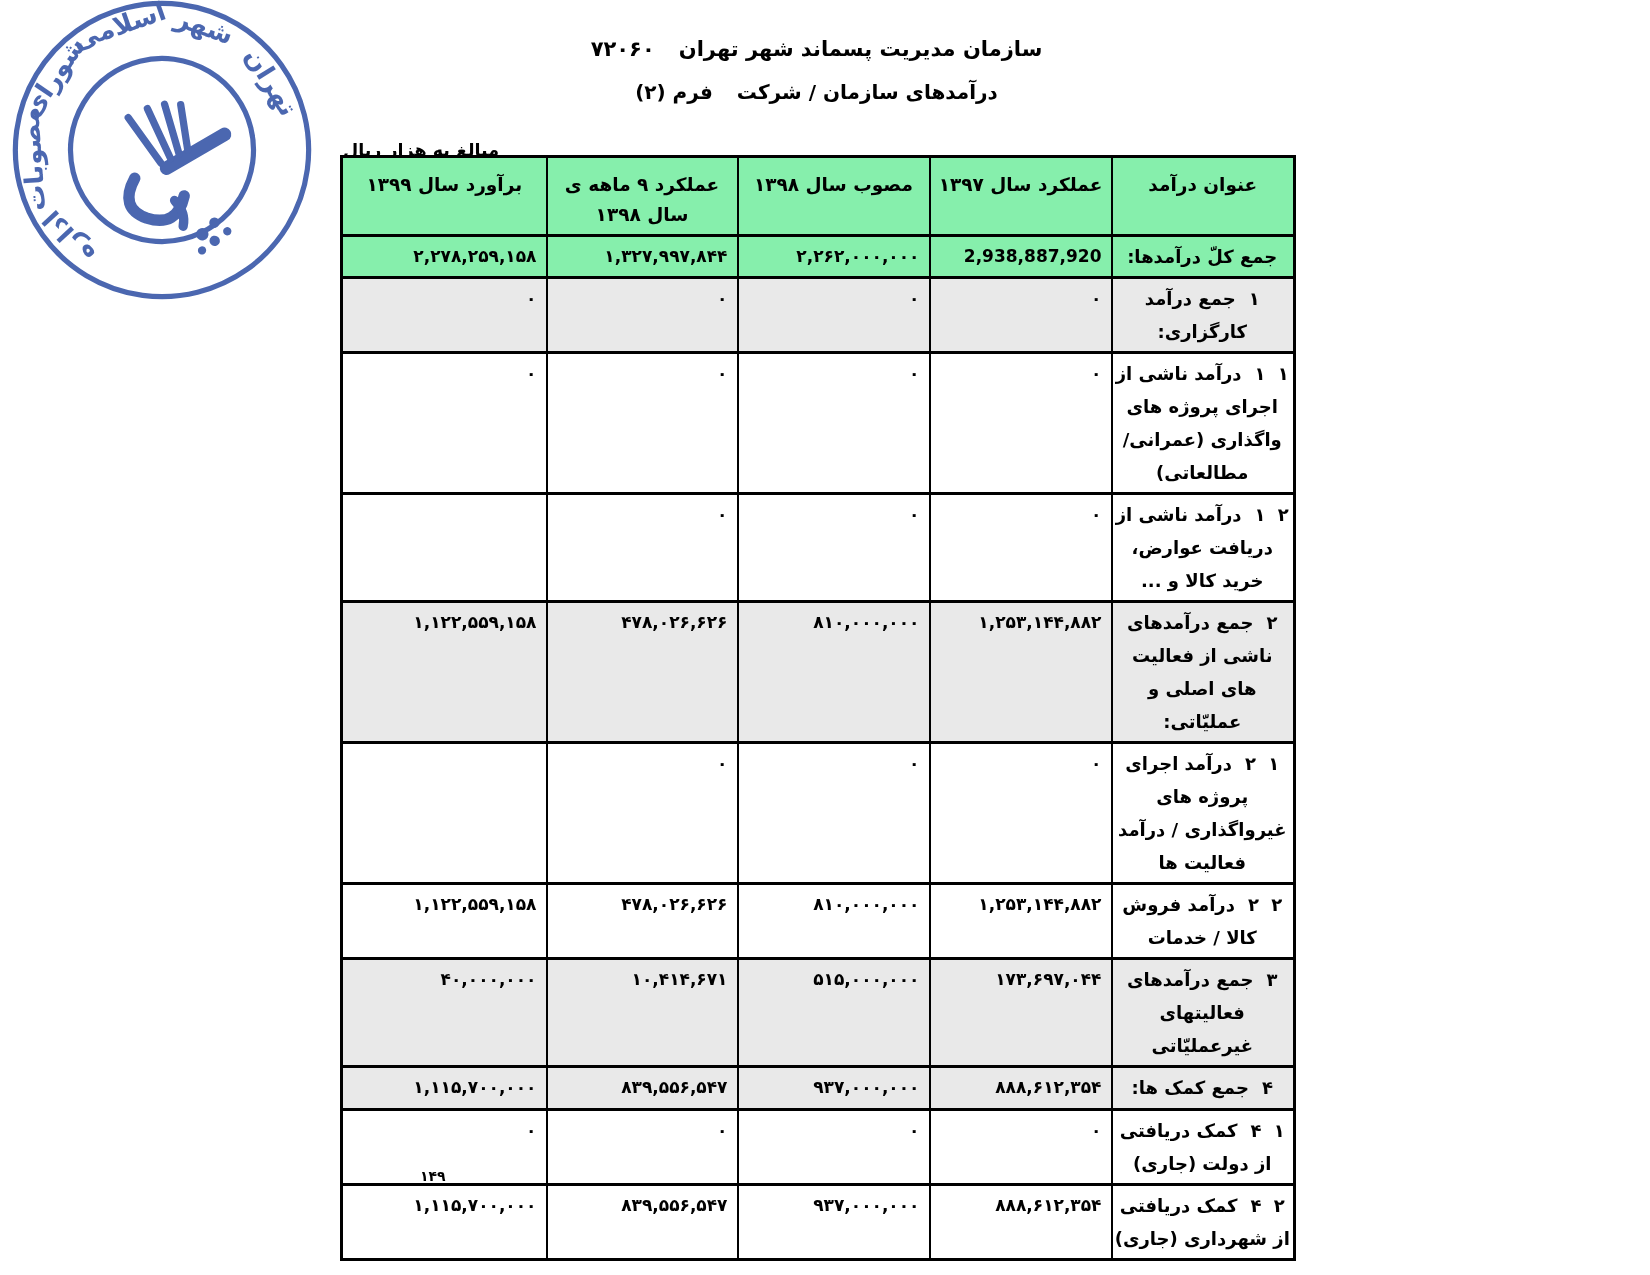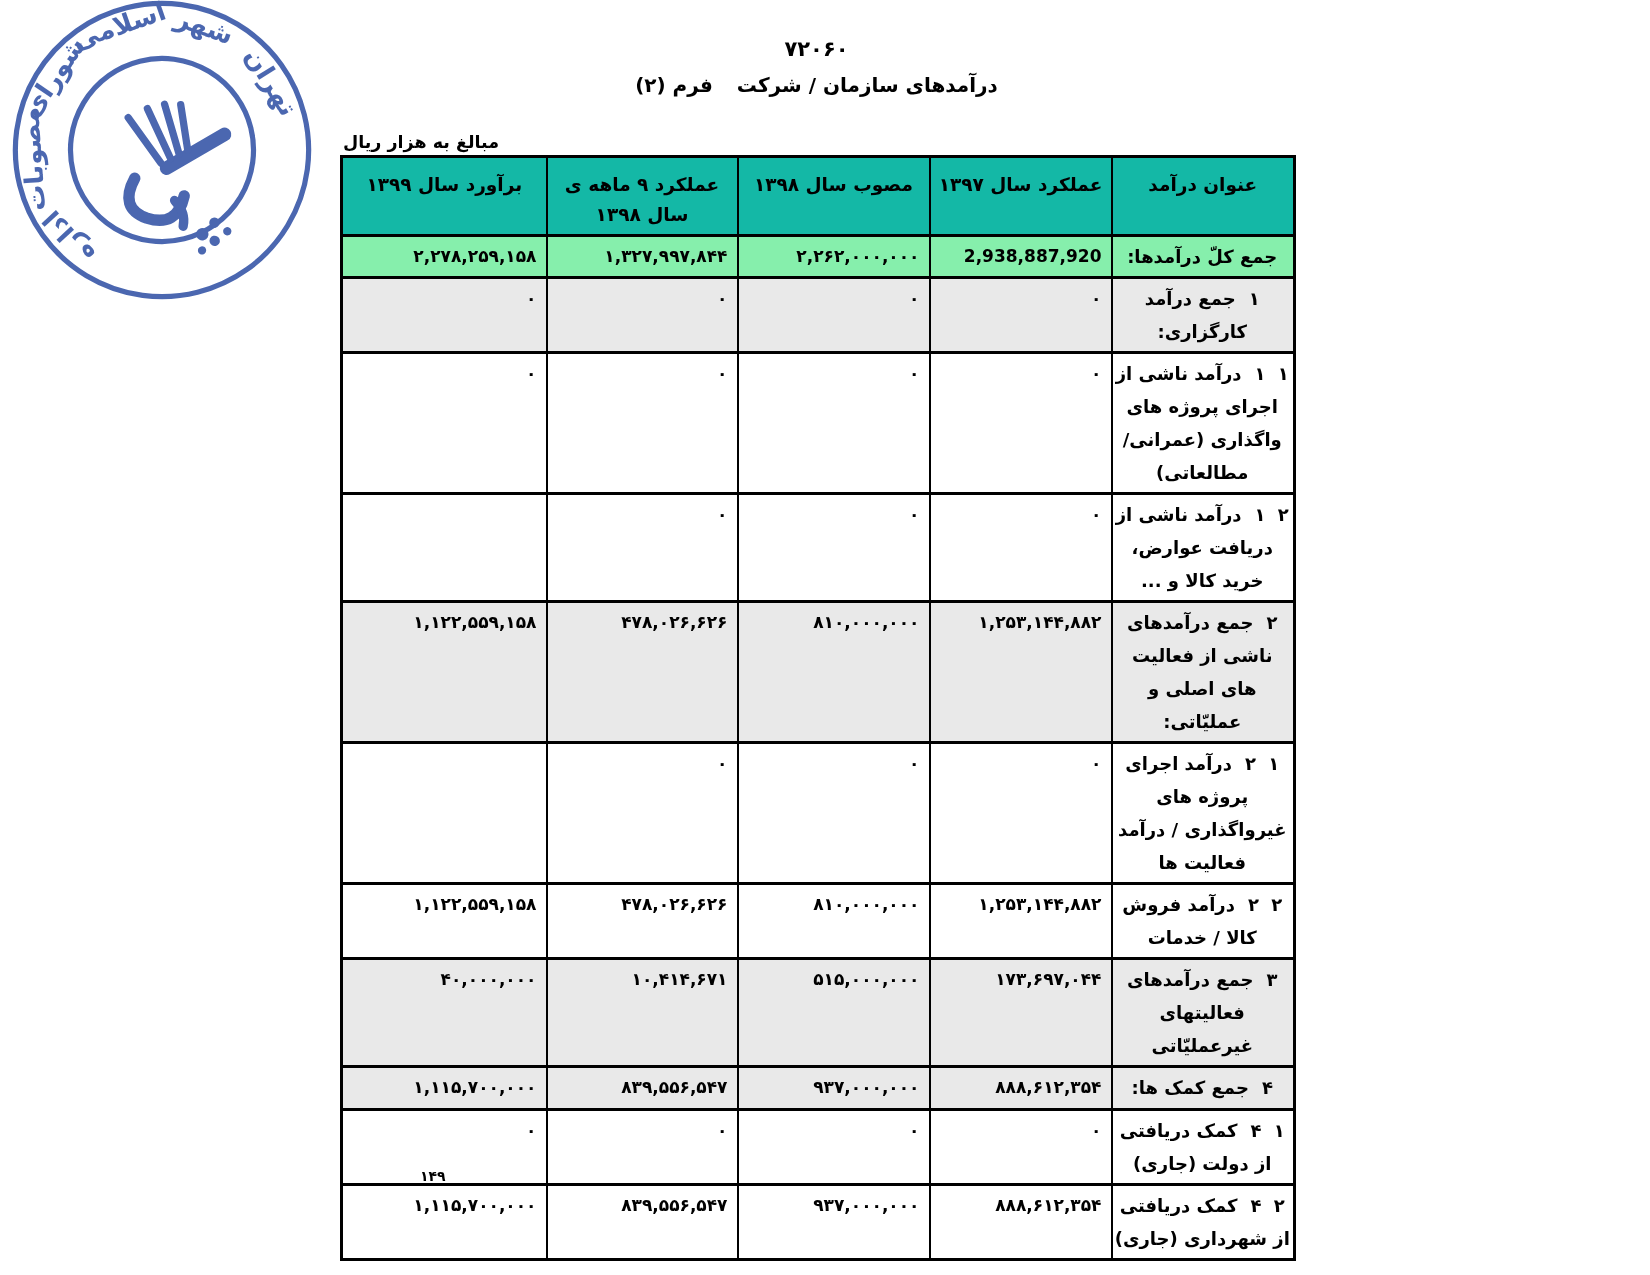--- a/index.html
+++ b/index.html
@@ -7,34 +7,34 @@
     position:relative; width:1650px; height:1275px; background:#fff;
     font-family:"DejaVu Sans", sans-serif; color:#000; overflow:hidden;
   }
   
   .stamp{position:absolute; left:6px; top:-6px; width:312px; height:312px;
          transform:rotate(-14deg); opacity:.88;}
   
   .doc-header{position:absolute; left:340px; top:36px; width:953px; text-align:center;}
   .title-line{display:flex; justify-content:center; align-items:baseline; gap:24px;
               font-weight:bold; font-size:21px; line-height:26px;}
-  .title-line.second{margin-top:10px; font-size:20px;}
+  .title-line.second{margin-top:17px; font-size:20px;}
   .rtl{direction:rtl; unicode-bidi:isolate;}
-  .unit-note{position:absolute; left:343px; top:132px; font-size:17.5px; font-weight:bold;
+  .unit-note{position:absolute; left:343px; top:140px; font-size:17.5px; font-weight:bold;
              direction:rtl;}
   
   table.revenue{
     position:absolute; left:340px; top:155px; width:953px;
     border-collapse:collapse; table-layout:fixed;
     border:3px solid #000; direction:rtl;
   }
   table.revenue th, table.revenue td{border:2px solid #000;}
   table.revenue tr{border-top:3px solid #000; border-bottom:3px solid #000;}
   th{
-    background:#14b8a6; font-size:18.5px; font-weight:bold;
+    background:#86efac; font-size:18.5px; font-weight:bold;
     vertical-align:top; padding:12px 4px 4px 4px; text-align:center; line-height:30px;
     height:77px; box-sizing:border-box;
   }
   td{vertical-align:top; box-sizing:border-box; background:#fff;}
   td.title-cell{
     text-align:center; font-weight:bold; font-size:18px; line-height:33px;
     padding:3px 3px 3px 2px;
   }
   .row-num{direction:ltr; unicode-bidi:isolate; display:inline-block;
            margin-left:13px; word-spacing:6px;}
@@ -79,20 +79,21 @@
         <circle cx="178" cy="247" r="5"></circle>
           <circle cx="192" cy="241" r="4"></circle>
         <circle cx="164" cy="253" r="4"></circle>
       </g>
     </g>
   </svg>
 
   <div class="doc-header">
     <div class="title-line">
       <span class="rtl">۷۲۰۶۰</span>
+      <span class="rtl">سازمان مدیریت پسماند شهر تهران</span>
     </div>
     <div class="title-line second">
       <span class="rtl">فرم (۲)</span>
       <span class="rtl">درآمدهای سازمان / شرکت</span>
     </div>
   </div>
 
   <div class="unit-note">مبالغ به هزار ریال</div>
 
   <table class="revenue">

